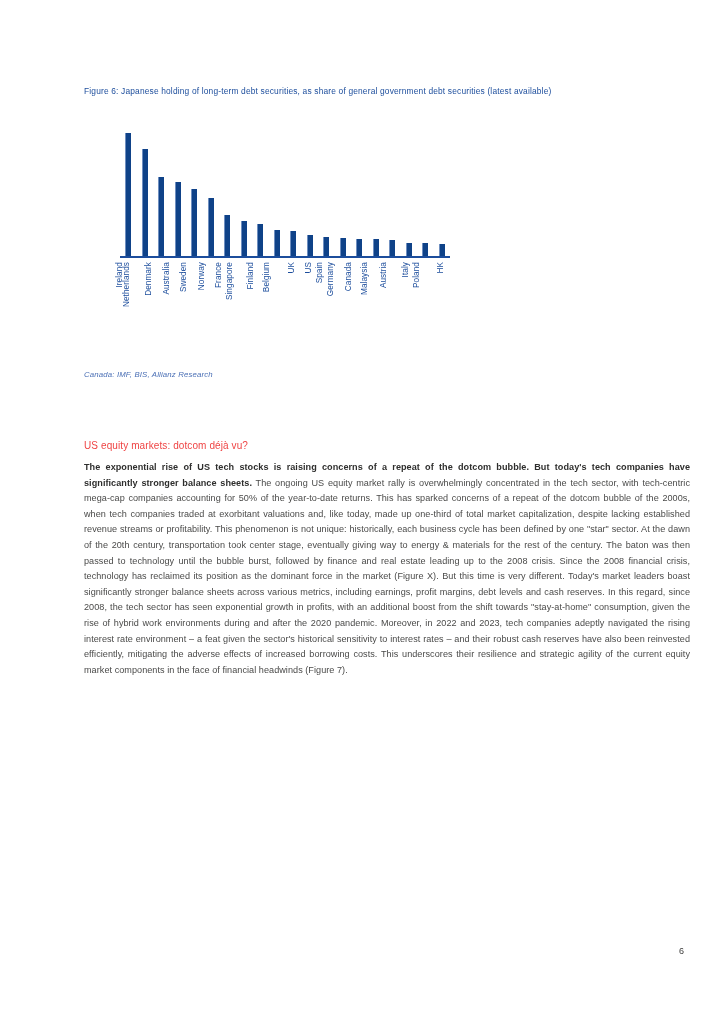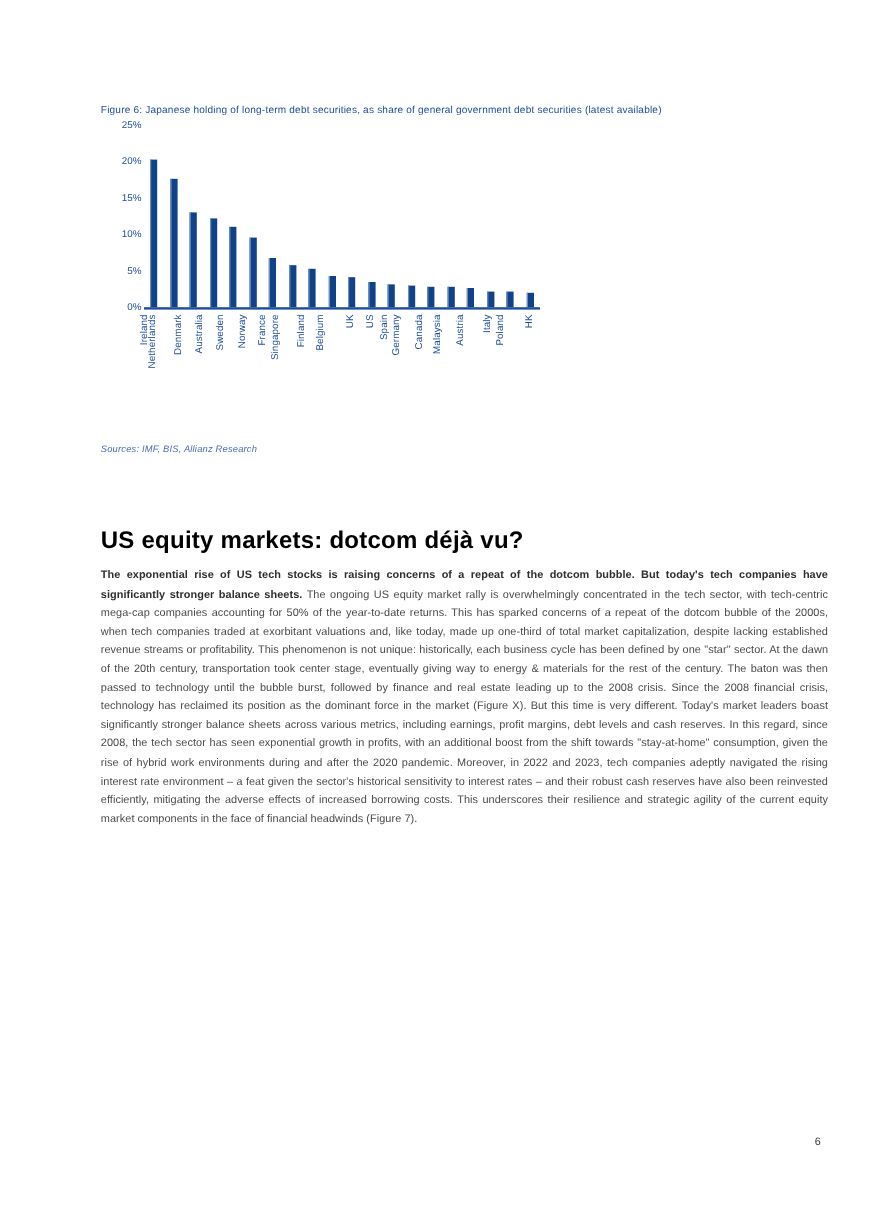--- a/index.html
+++ b/index.html
@@ -145,23 +145,23 @@
   }
 
   
   .article {
     position: absolute;
     left: 84px;
     top: 440px;
     width: 606px;
   }
   .section-heading {
-    font-size: 20px;
-    font-weight: bold;
-    color: #000000;
+    font-size: 10px;
+    font-weight: normal;
+    color: #ef4444;
     margin: 0 0 9px 0;
     letter-spacing: 0.01em;
   }
   .body-text {
     font-size: 9.1px;
     line-height: 15.6px;
     color: #4a4a49;
     text-align: justify;
     margin: 0;
     letter-spacing: 0.005em;
@@ -183,28 +183,20 @@
 </head>
 <body>
 
 <div class="page">
 
   <div class="figure-block">
     <p class="figure-caption">Figure 6: Japanese holding of long-term debt securities, as share of general government debt securities (latest available)</p>
 
     <div class="chart-wrap">
       <div class="chart-plot">
-        <div class="y-axis">
-            <div class="y-tick" style="top: 0px;">25%</div>
-            <div class="y-tick" style="top: 30.4px;">20%</div>
-            <div class="y-tick" style="top: 60.8px;">15%</div>
-            <div class="y-tick" style="top: 91.2px;">10%</div>
-            <div class="y-tick" style="top: 121.6px;">5%</div>
-            <div class="y-tick" style="top: 152px;">0%</div>
-          </div>
         <div class="plot-area">
           <div class="bars">
               <div class="bar-slot">
                 <div class="bar" style="height: 122.816px; background: rgb(15, 66, 136);"></div>
               </div>
               <div class="bar-slot">
                 <div class="bar" style="height: 107.008px; background: rgb(15, 66, 136);"></div>
               </div>
               <div class="bar-slot">
                 <div class="bar" style="height: 79.04px; background: rgb(15, 66, 136);"></div>
@@ -322,21 +314,21 @@
           <div class="x-slot">
             <div class="x-label">Poland</div>
           </div>
           <div class="x-slot">
             <div class="x-label">HK</div>
           </div>
         </div>
     </div>
   </div>
 
-  <div class="sources">Sources: IMF, BIS, Allianz Research</div>
+  <div class="sources">Canada: IMF, BIS, Allianz Research</div>
 
   <div class="article">
     <h2 class="section-heading">US equity markets: dotcom déjà vu?</h2>
     <p class="body-text"><span class="lead">The exponential rise of US tech stocks is raising concerns of a repeat of the dotcom bubble. But today's tech companies have significantly stronger balance sheets.</span><span> The ongoing US equity market rally is overwhelmingly concentrated in the tech sector, with tech-centric mega-cap companies accounting for 50% of the year-to-date returns. This has sparked concerns of a repeat of the dotcom bubble of the 2000s, when tech companies traded at exorbitant valuations and, like today, made up one-third of total market capitalization, despite lacking established revenue streams or profitability. This phenomenon is not unique: historically, each business cycle has been defined by one "star" sector. At the dawn of the 20th century, transportation took center stage, eventually giving way to energy &amp; materials for the rest of the century. The baton was then passed to technology until the bubble burst, followed by finance and real estate leading up to the 2008 crisis. Since the 2008 financial crisis, technology has reclaimed its position as the dominant force in the market (Figure X). But this time is very different. Today's market leaders boast significantly stronger balance sheets across various metrics, including earnings, profit margins, debt levels and cash reserves. In this regard, since 2008, the tech sector has seen exponential growth in profits, with an additional boost from the shift towards "stay-at-home" consumption, given the rise of hybrid work environments during and after the 2020 pandemic. Moreover, in 2022 and 2023, tech companies adeptly navigated the rising interest rate environment – a feat given the sector's historical sensitivity to interest rates – and their robust cash reserves have also been reinvested efficiently, mitigating the adverse effects of increased borrowing costs. This underscores their resilience and strategic agility of the current equity market components in the face of financial headwinds (Figure 7).</span></p>
   </div>
 
   <div class="page-number">6</div>
 
 </div>
 

